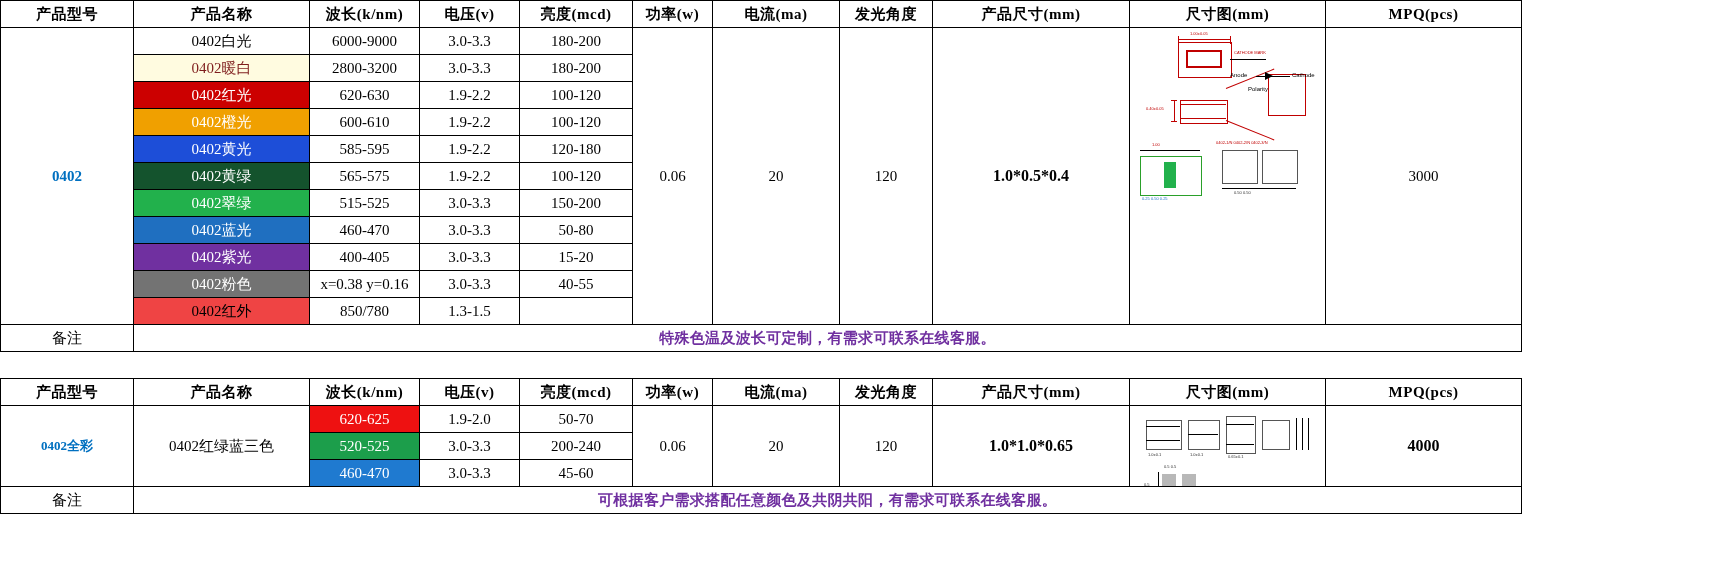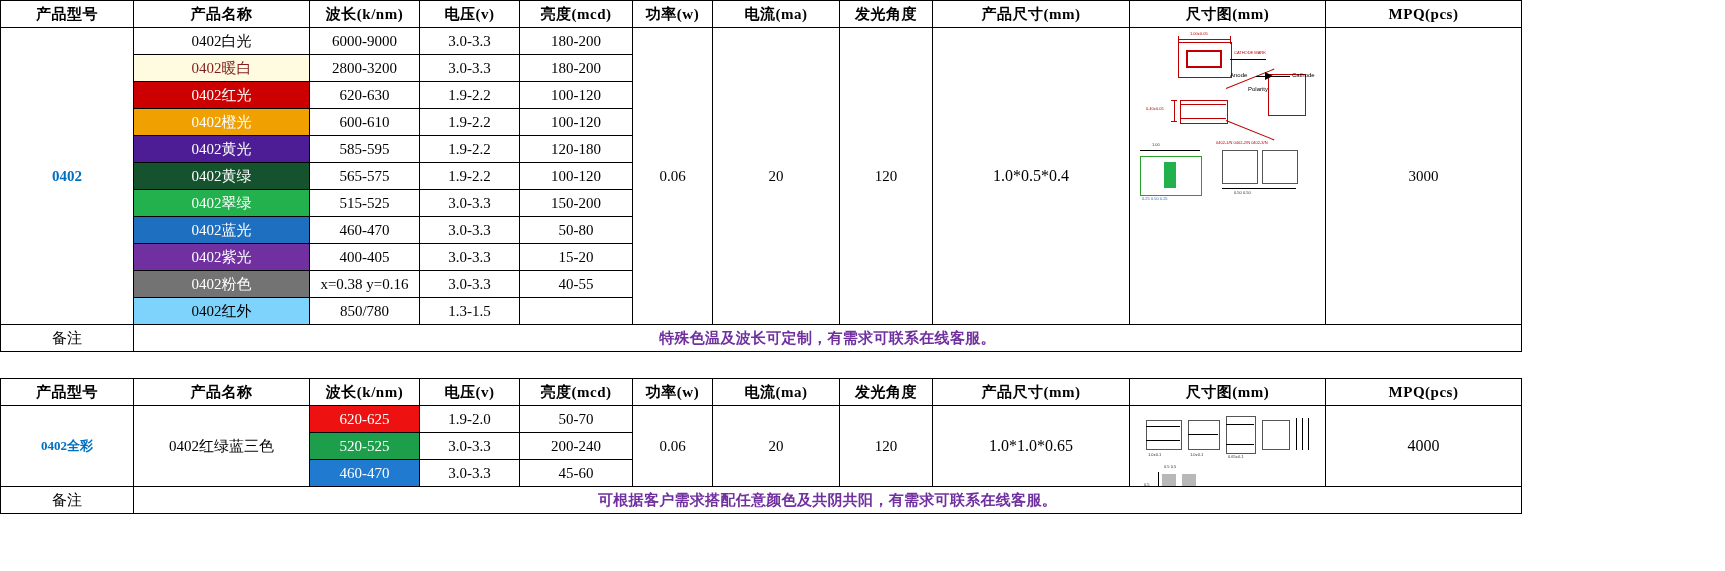--- a/index.html
+++ b/index.html
@@ -49,21 +49,21 @@
   .model-cell.small {
     font-size: 13px;
   }
   .name-cell {
     font-size: 15px;
   }
   .merged {
     font-size: 15px;
   }
   .merged.bold {
-    font-weight: normal;
+    font-weight: bold;
     font-size: 16px;
   }
   .note-label {
     font-size: 15px;
     height: 28px;
   }
   .note-text {
     color: #7030a0;
     font-weight: bold;
     font-size: 16px;
@@ -212,21 +212,21 @@
       <td>1.9-2.2</td>
       <td>100-120</td>
     </tr>
     <tr>
       <td class="name-cell white-txt" style="background:#f0a000">0402橙光</td>
       <td>600-610</td>
       <td>1.9-2.2</td>
       <td>100-120</td>
     </tr>
     <tr>
-      <td class="name-cell white-txt" style="background:#4c1d95">0402黄光</td>
+      <td class="name-cell white-txt" style="background:#1d4ed8">0402黄光</td>
       <td>585-595</td>
       <td>1.9-2.2</td>
       <td>120-180</td>
     </tr>
     <tr>
       <td class="name-cell white-txt" style="background:#14532d">0402黄绿</td>
       <td>565-575</td>
       <td>1.9-2.2</td>
       <td>100-120</td>
     </tr>
@@ -248,21 +248,21 @@
       <td>3.0-3.3</td>
       <td>15-20</td>
     </tr>
     <tr>
       <td class="name-cell white-txt" style="background:#737373">0402粉色</td>
       <td>x=0.38  y=0.16</td>
       <td>3.0-3.3</td>
       <td>40-55</td>
     </tr>
     <tr>
-      <td class="name-cell" style="background:#7dd3fc;color:#000000">0402红外</td>
+      <td class="name-cell" style="background:#ef4444;color:#000000">0402红外</td>
       <td>850/780</td>
       <td>1.3-1.5</td>
       <td></td>
     </tr>
 
     <tr>
       <td class="note-label">备注</td>
       <td class="note-text" colspan="10">特殊色温及波长可定制，有需求可联系在线客服。</td>
     </tr>
   </tbody>

